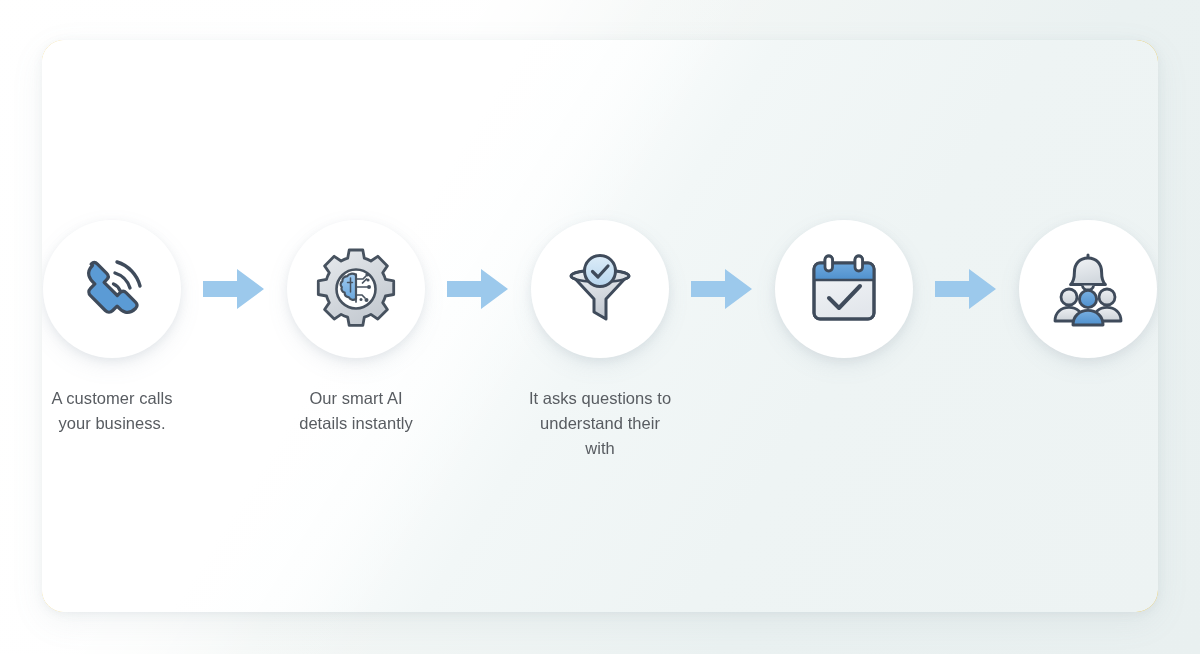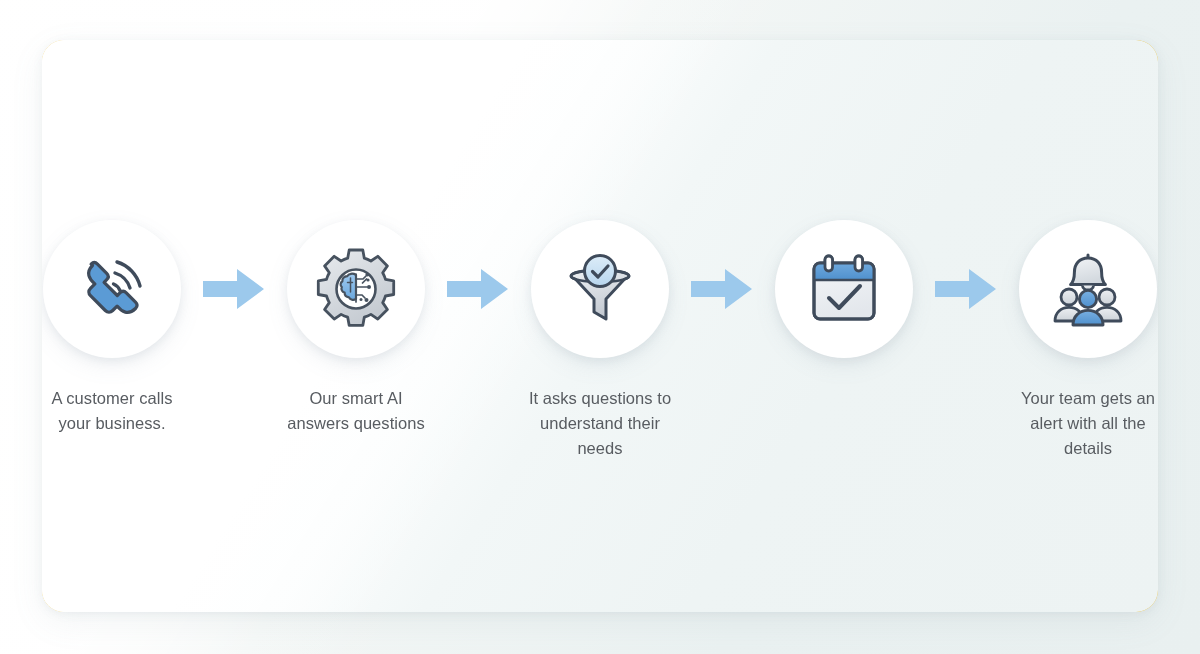--- a/index.html
+++ b/index.html
@@ -234,21 +234,21 @@
               <circle cx="53.5" cy="27.5" r="2"></circle>
               <circle cx="55" cy="40" r="2"></circle>
               <circle cx="52.5" cy="53" r="2"></circle>
               <circle cx="54" cy="33" r="1.6"></circle>
               <circle cx="47" cy="52.5" r="1.5"></circle>
             </g>
           </svg>
         </span>
       </div>
       <div class="step-label">Our smart AI
-answers questions</div>
+details instantly</div>
     </div>
 
     <div class="arrow">
       <span>
         <svg width="62" height="46" viewBox="0 0 62 46">
           <path d="M0 15 H34 V3 L61 23 L34 43 V31 H0 Z" fill="#9cc9ec"></path>
         </svg>
       </span>
     </div>
 
@@ -276,21 +276,21 @@
 
             <ellipse cx="42" cy="29" rx="29" ry="6" fill="none" stroke="#3f4b5b" stroke-width="2.6"></ellipse>
 
             <circle cx="42" cy="24" r="15.5" fill="url(#chkGrad)" stroke="#3f4b5b" stroke-width="3"></circle>
             <path d="M34.5 24.5 l5.5 5.5 l10 -11" fill="none" stroke="#3f4b5b" stroke-width="3.2" stroke-linecap="round" stroke-linejoin="round"></path>
           </svg>
         </span>
       </div>
       <div class="step-label">It asks questions to
 understand their
-needs</div>
+with</div>
     </div>
 
     <div class="arrow">
       <span>
         <svg width="62" height="46" viewBox="0 0 62 46">
           <path d="M0 15 H34 V3 L61 23 L34 43 V31 H0 Z" fill="#9cc9ec"></path>
         </svg>
       </span>
     </div>
 
@@ -365,19 +365,16 @@
             <path d="M9 74 c0 -8.4 6.2 -13.6 14 -13.6 c7.8 0 14 5.2 14 13.6 z" fill="url(#pGrey)" stroke="#3f4b5b" stroke-width="2.8" stroke-linejoin="round"></path>
 
             <circle cx="61" cy="50" r="8" fill="url(#pGrey)" stroke="#3f4b5b" stroke-width="2.8"></circle>
             <path d="M47 74 c0 -8.4 6.2 -13.6 14 -13.6 c7.8 0 14 5.2 14 13.6 z" fill="url(#pGrey)" stroke="#3f4b5b" stroke-width="2.8" stroke-linejoin="round"></path>
 
             <circle cx="42" cy="52" r="8.6" fill="url(#pBlue)" stroke="#3f4b5b" stroke-width="2.9"></circle>
             <path d="M27 78 c0 -9 6.6 -14.6 15 -14.6 c8.4 0 15 5.6 15 14.6 z" fill="url(#pBlue)" stroke="#3f4b5b" stroke-width="2.9" stroke-linejoin="round"></path>
           </svg>
         </span>
       </div>
-      <div class="step-label">Your team gets an
-alert with all the
-details</div>
     </div>
 
   </div>
 </div>
 
 </body></html>

